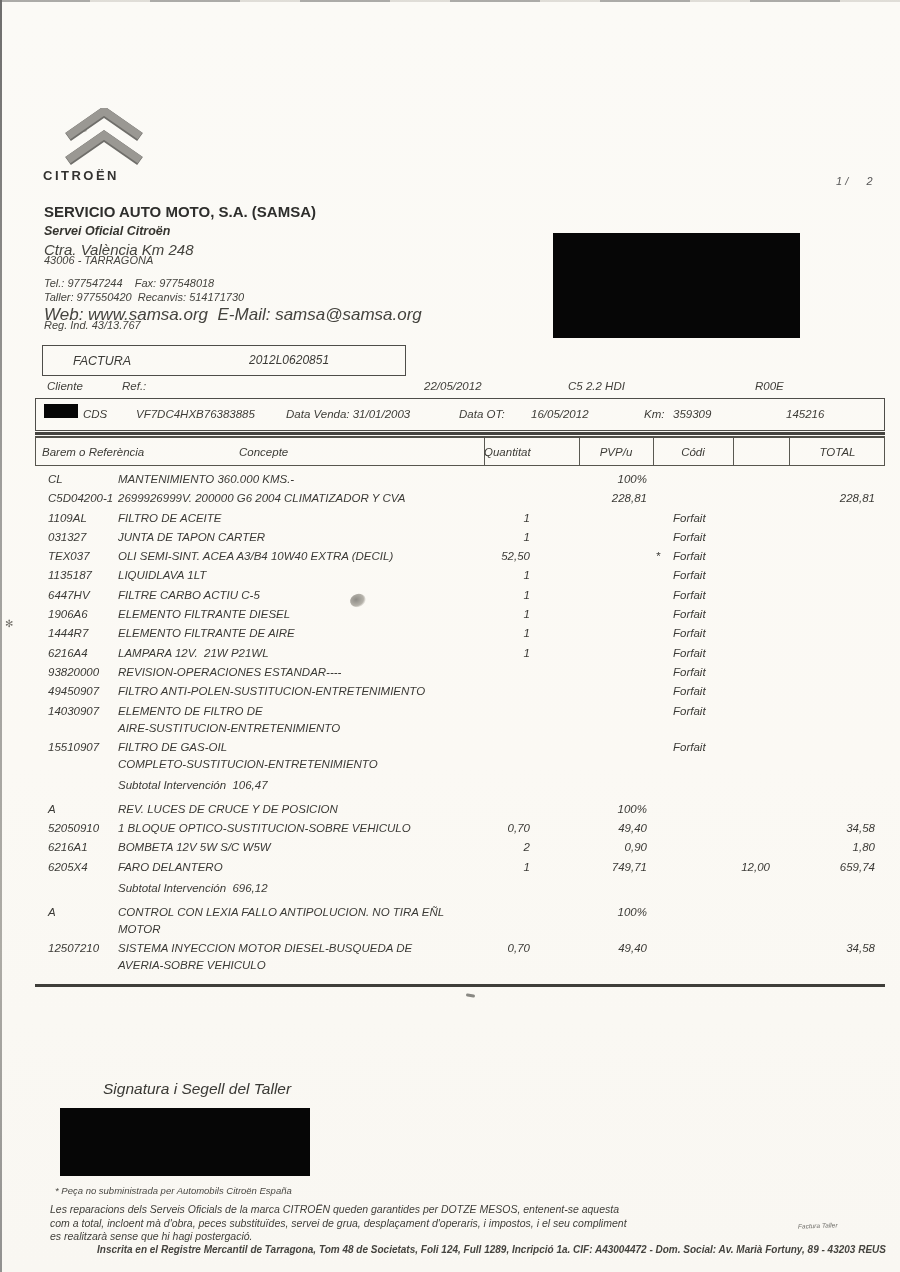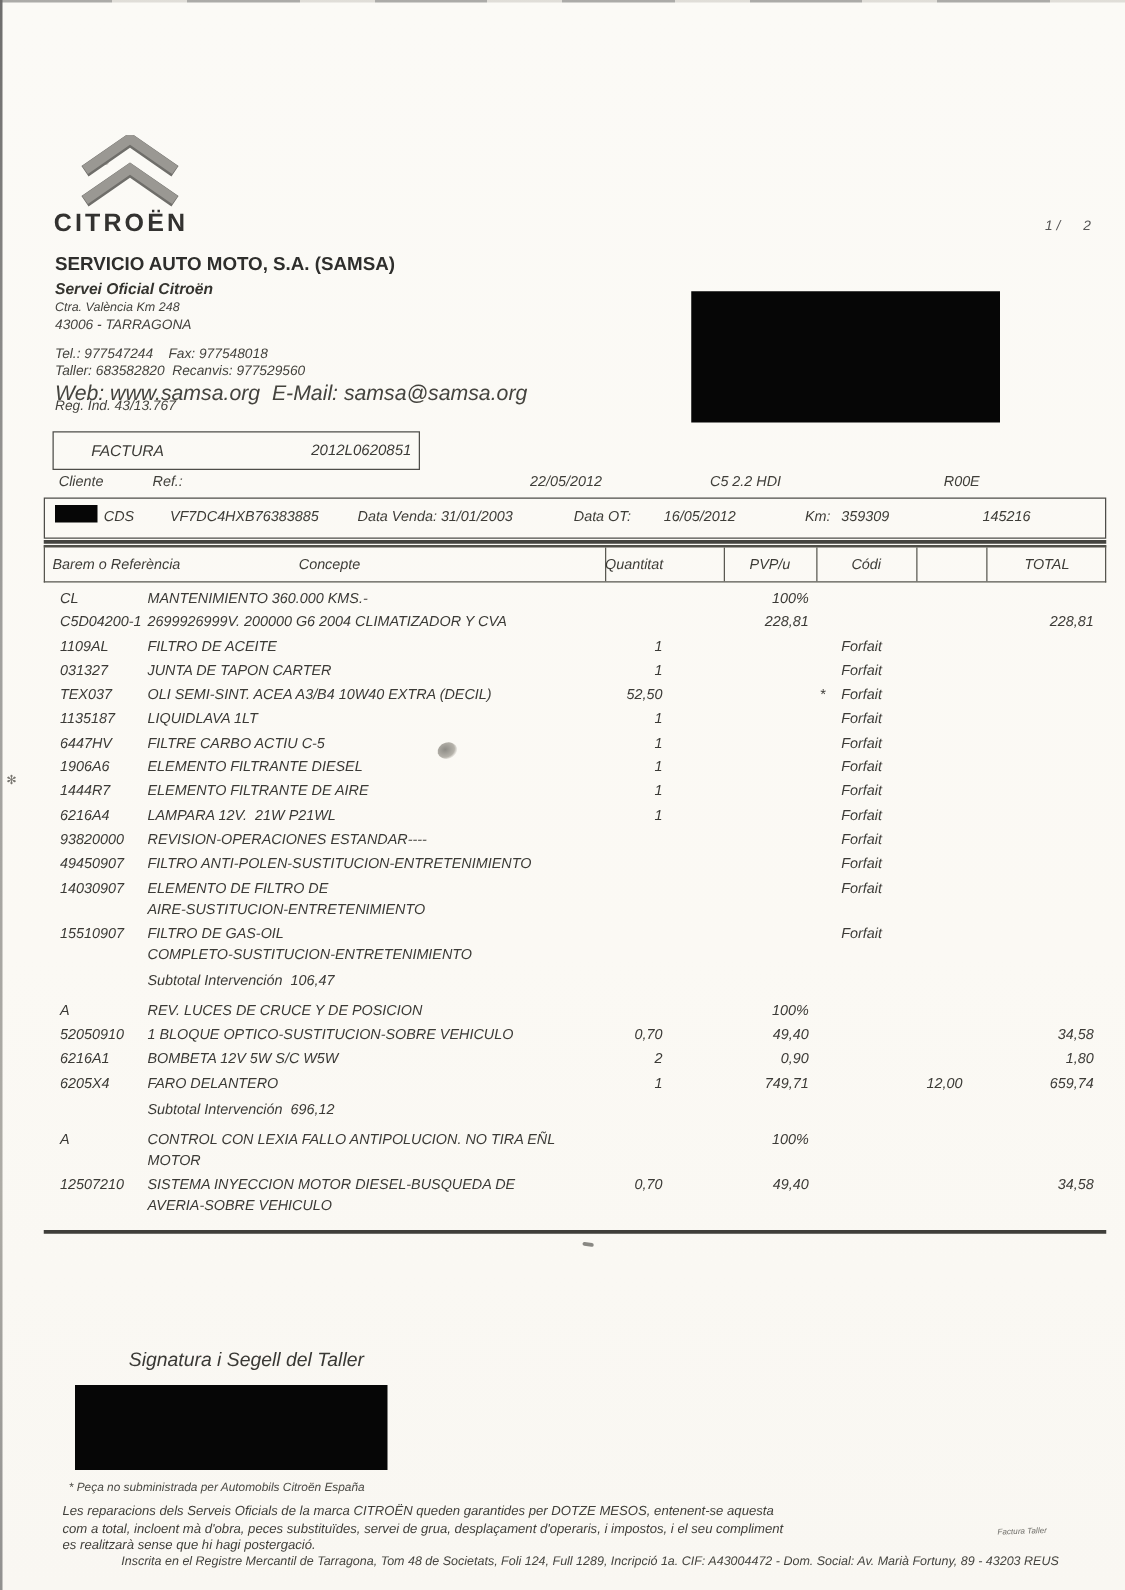--- a/index.html
+++ b/index.html
@@ -20,42 +20,42 @@
     background:repeating-linear-gradient(90deg,#6a6a68 0 90px, #c9c6bf 90px 150px); opacity:.55; }
   .smudge { position:absolute; left:350px; top:594px; width:16px; height:13px;
     background:radial-gradient(ellipse at 40% 40%, #8e8c86 0%, #b5b2aa 55%, transparent 75%);
     transform:rotate(-15deg); border-radius:50%; }
   .speck-a { position:absolute; left:5px; top:618px; width:7px; height:7px; color:#77756f; font-size:10px; }
   .speck-b { position:absolute; left:466px; top:994px; width:9px; height:3px; background:#6d6b66; transform:rotate(8deg); border-radius:2px; opacity:.8; }
   .speck-c { position:absolute; left:81px; top:127px; width:6px; height:5px; background:#c3c0b8; border-radius:50%; }
 
   
   .logo-chevrons { position:absolute; left:60px; top:108px; width:88px; height:62px; }
-  .brand-word { position:absolute; left:43px; top:168px; font-size:20px; font-weight:bold;
+  .brand-word { position:absolute; left:43px; top:168px; font-size:13px; font-weight:bold;
     letter-spacing:2.5px; color:#333230; }
 
   .page-ind { position:absolute; left:836px; top:175px; font-size:11px; color:#555; }
 
   
   .co-name  { position:absolute; left:44px; top:203px; font-size:15px; font-weight:bold; color:#2e2e2c; }
   .co-sub   { position:absolute; left:44px; top:224px; font-size:12.5px; font-weight:bold; color:#35342f; }
-  .co-a1    { position:absolute; left:44px; top:241px; font-size:10px; color:#44433e; }
+  .co-a1    { position:absolute; left:44px; top:241px; font-size:15px; color:#44433e; }
   .co-a2    { position:absolute; left:44px; top:254px; font-size:11px; color:#44433e; }
   .co-t1    { position:absolute; left:44px; top:277px; font-size:11px; color:#44433e; }
   .co-t2    { position:absolute; left:44px; top:291px; font-size:11px; color:#44433e; }
   .co-web   { position:absolute; left:44px; top:305px; font-size:17px; color:#44433e; }
   .co-reg   { position:absolute; left:44px; top:319px; font-size:11px; color:#44433e; }
 
   .redact { position:absolute; background:#060606; }
   .redact-top   { left:553px; top:233px; width:247px; height:105px; }
   .redact-plate { left:44px;  top:404px; width:34px;  height:14px; }
   .redact-sign  { left:60px;  top:1108px; width:250px; height:68px; }
 
   
-  .factura-box { position:absolute; left:42px; top:345px; width:294px; height:31px;
+  .factura-box { position:absolute; left:42px; top:345px; width:364px; height:31px;
     border:1.5px solid #4e4d49; }
   .factura-label { position:absolute; left:30px; top:8px; font-size:12.5px; color:#3b3a36; }
   .factura-num   { position:absolute; left:206px; top:7px; font-size:12px; color:#3b3a36; }
 
   
   .cl-row { position:absolute; left:0; top:380px; width:900px; font-size:11.5px; color:#403f3a; }
   .cl-cliente { position:absolute; left:47px; }
   .cl-ref     { position:absolute; left:122px; }
   .cl-date    { position:absolute; left:424px; }
   .cl-model   { position:absolute; left:568px; }
@@ -104,21 +104,21 @@
   .c-total { text-align:right; }
   .subtotal { margin:4px 0 7px 83px; line-height:17px; white-space:pre-wrap; }
 
   .table-bottom { position:absolute; left:35px; top:984px; width:850px; height:3px; background:#3f3e3a; }
 
   
   .sign-label { position:absolute; left:103px; top:1080px; font-size:15.5px; color:#3a3935; }
   .footnote  { position:absolute; left:55px; top:1185px; font-size:9.5px; color:#4a4944; }
   .terms { position:absolute; left:50px; top:1203px; font-size:10.5px; line-height:13.5px; color:#3f3e39; }
   .watermark { position:absolute; left:798px; top:1222px; font-size:6.5px; color:#706f6a; transform:rotate(-2deg); }
-  .registry { position:absolute; left:97px; top:1244px; font-size:10px; color:#45443f; }
+  .registry { position:absolute; left:97px; top:1244px; font-size:10px; color:#45443f;font-weight:bold; }
 </style>
 </head>
 <body>
 
 <div class="sheet">
 
   <div class="edge-left"></div>
   <div class="edge-top"></div>
   <div class="smudge"></div>
   <div class="speck-a">✻</div>
@@ -133,21 +133,21 @@
   </svg>
   <div class="brand-word">CITROËN</div>
 
   <div class="page-ind it pre">1 /      2</div>
 
   <div class="co-name">SERVICIO AUTO MOTO, S.A. (SAMSA)</div>
   <div class="co-sub it">Servei Oficial Citroën</div>
   <div class="co-a1 it">Ctra. València Km 248</div>
   <div class="co-a2 it">43006 - TARRAGONA</div>
   <div class="co-t1 it pre">Tel.: 977547244    Fax: 977548018</div>
-  <div class="co-t2 it pre">Taller: 683582820  Recanvis: 977529560</div>
+  <div class="co-t2 it pre">Taller: 977550420  Recanvis: 514171730</div>
   <div class="co-web it pre">Web: www.samsa.org  E-Mail: samsa@samsa.org</div>
   <div class="co-reg it">Reg. Ind. 43/13.767</div>
 
   <div class="redact redact-top"></div>
 
   <div class="factura-box">
     <span class="factura-label it">FACTURA</span>
     <span class="factura-num it">2012L0620851</span>
   </div>
 

